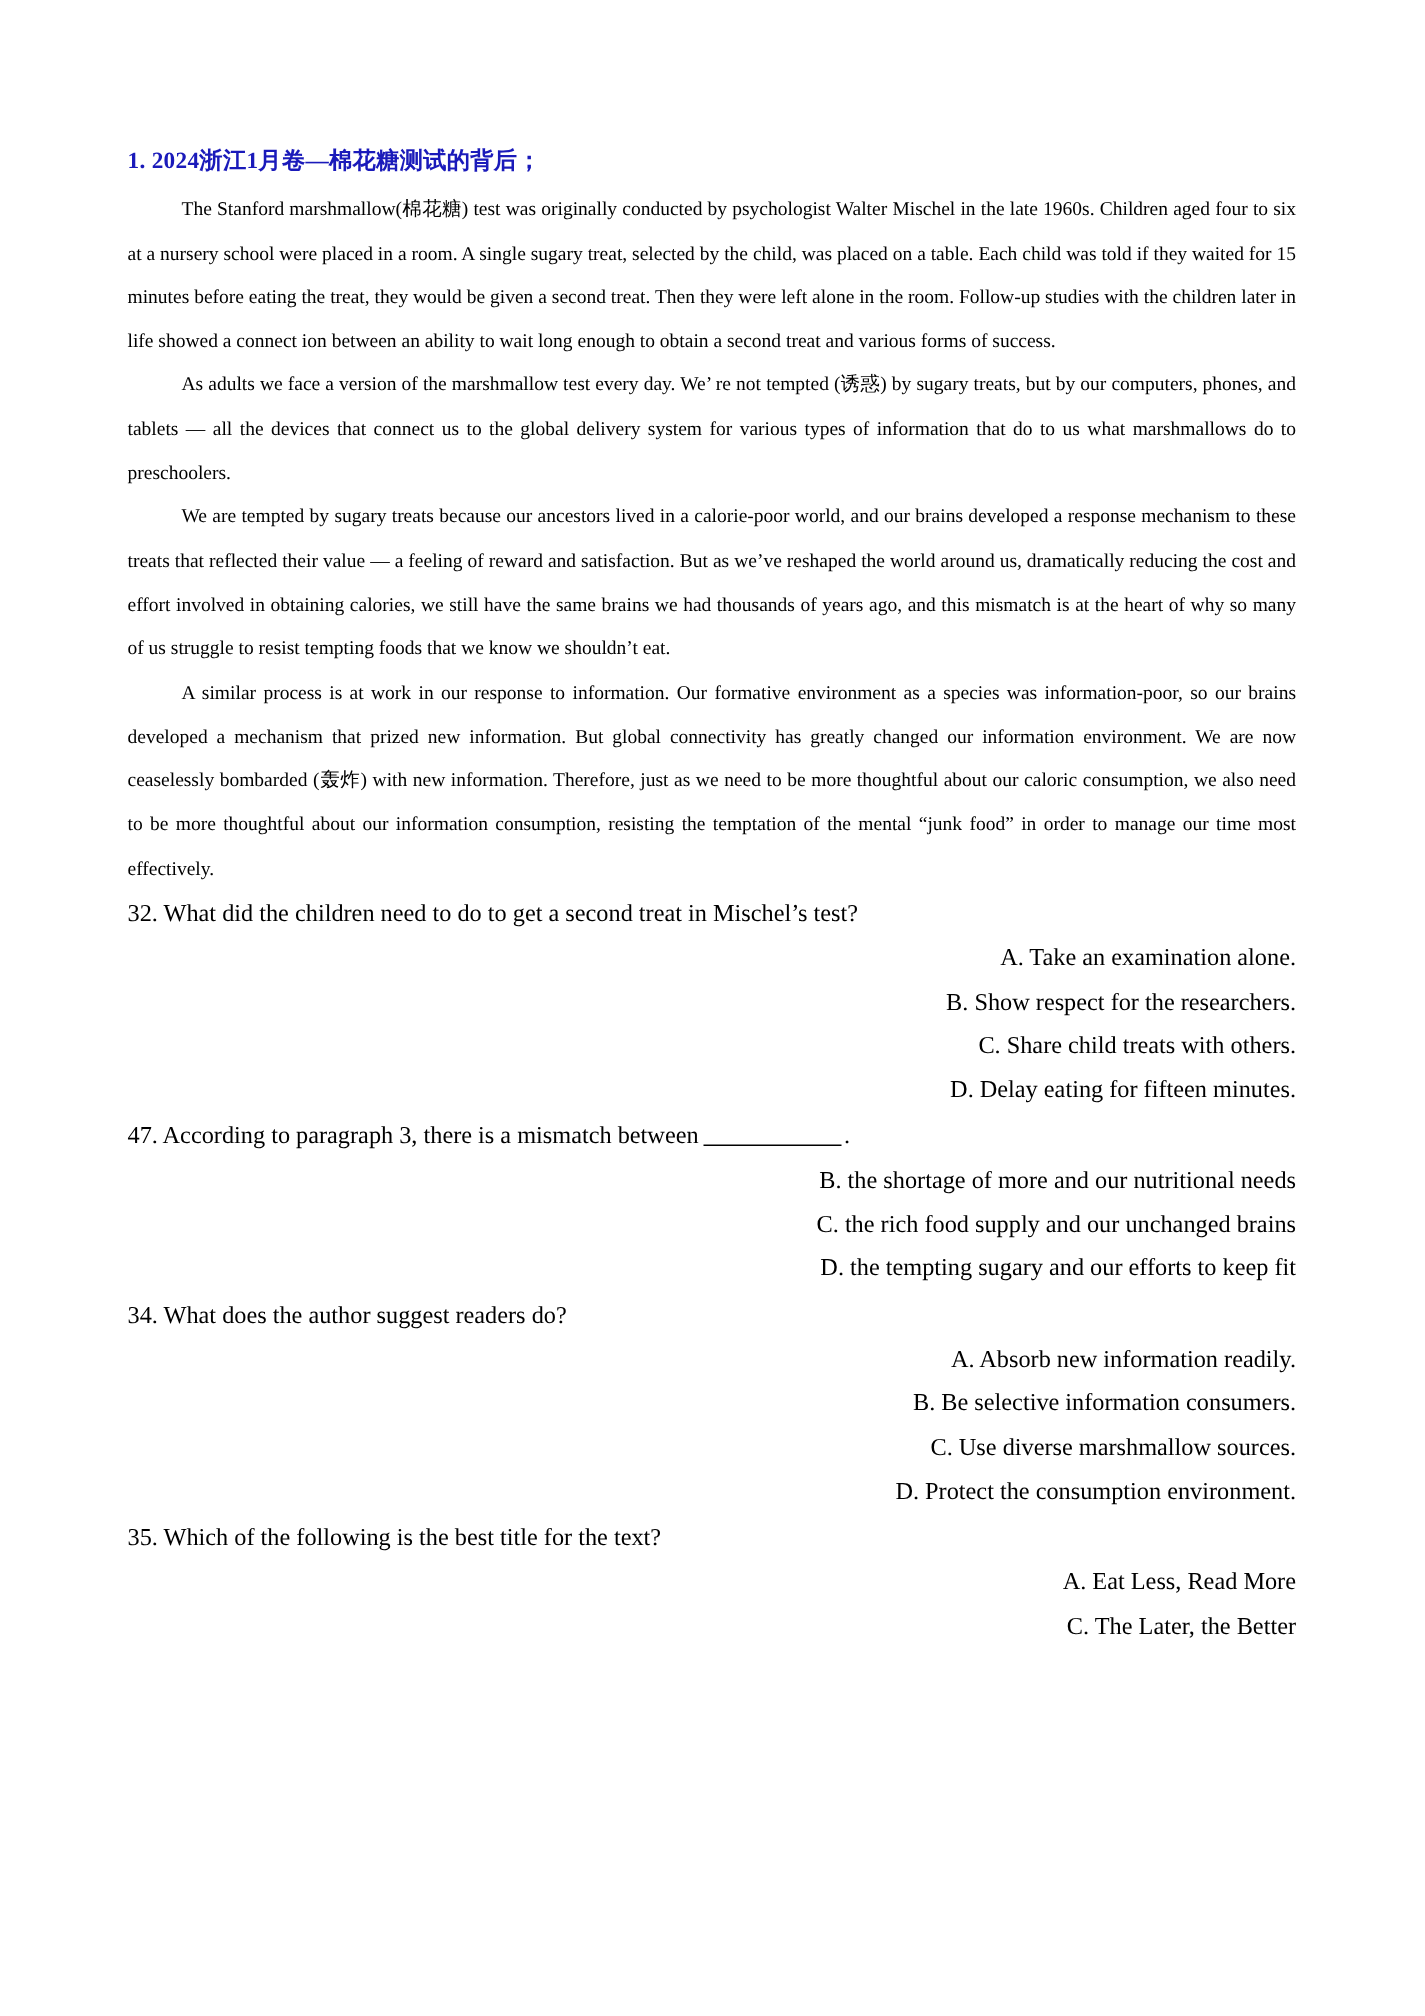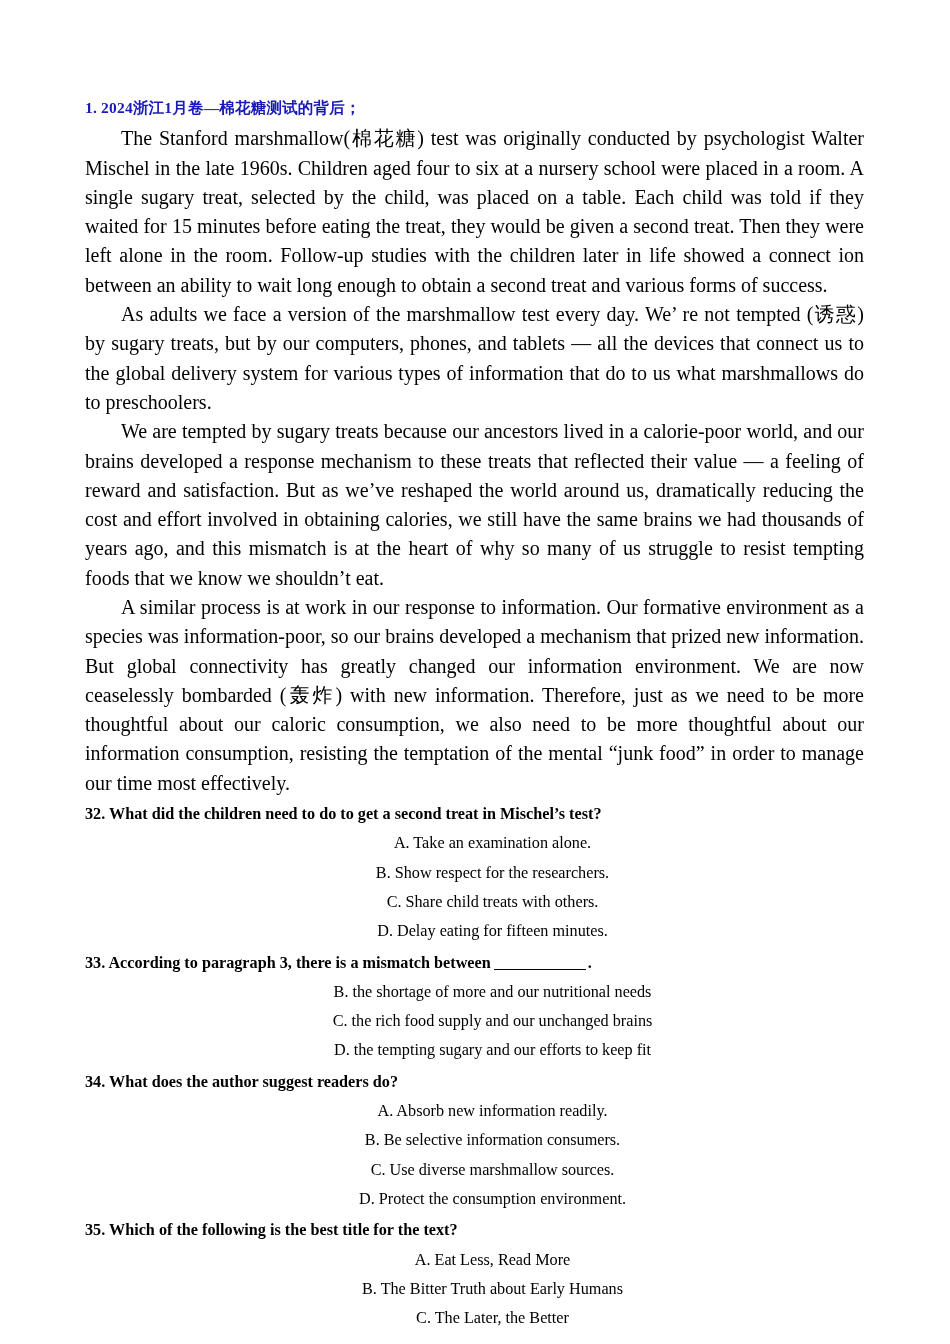--- a/index.html
+++ b/index.html
@@ -23,45 +23,44 @@
   }
   .doc-title {
     font-size: 15.5px;
     font-weight: bold;
     color: #1a1aba;
     line-height: 1.5;
     margin: 0 0 5px 0;
     letter-spacing: 0.2px;
   }
   .para {
-    font-size: 20px;
+    font-size: 13px;
     line-height: 29.3px;
     text-align: justify;
     text-justify: inter-word;
     margin: 0;
     text-indent: 36px;
     hyphens: none;
   }
   .q-block {
     margin-top: 2px;
   }
   .q-stem {
     font-size: 16.2px;
     line-height: 29.3px;
     margin: 0;
     text-indent: 0;
     text-align: left;
-    font-weight: bold;
   }
   .q-option {
     font-size: 16.2px;
     line-height: 29.3px;
     margin: 0;
     padding-left: 36px;
-    text-align: center;
+    text-align: right;
   }
   .blank-rule {
     display: inline-block;
     border-bottom: 1px solid #000;
     width: 92px;
     height: 0.85em;
     margin: 0 2px -2px 3px;
   }
 </style>
 </head>
@@ -85,21 +84,21 @@
         <span>32. What did the children need to do to get a second treat in Mischel’s test?</span>
       </p>
       <p class="q-option">A. Take an examination alone.</p>
       <p class="q-option">B. Show respect for the researchers.</p>
       <p class="q-option">C. Share child treats with others.</p>
       <p class="q-option">D. Delay eating for fifteen minutes.</p>
     </div>
 
     <div class="q-block">
       <p class="q-stem">
-        <span>33. According to paragraph 3, there is a mismatch between</span><span class="blank-rule"></span><span>.</span>
+        <span>47. According to paragraph 3, there is a mismatch between</span><span class="blank-rule"></span><span>.</span>
       </p>
       <p class="q-option">B. the shortage of more and our nutritional needs</p>
       <p class="q-option">C. the rich food supply and our unchanged brains</p>
       <p class="q-option">D. the tempting sugary and our efforts to keep fit</p>
     </div>
 
     <div class="q-block">
       <p class="q-stem">
         <span>34. What does the author suggest readers do?</span>
       </p>
@@ -107,18 +106,17 @@
       <p class="q-option">B. Be selective information consumers.</p>
       <p class="q-option">C. Use diverse marshmallow sources.</p>
       <p class="q-option">D. Protect the consumption environment.</p>
     </div>
 
     <div class="q-block">
       <p class="q-stem">
         <span>35. Which of the following is the best title for the text?</span>
       </p>
       <p class="q-option">A. Eat Less, Read More</p>
-      <p class="q-option">B. The Bitter Truth about Early Humans</p>
       <p class="q-option">C. The Later, the Better</p>
     </div>
 
   </div>
 </div>
 
 </body></html>

